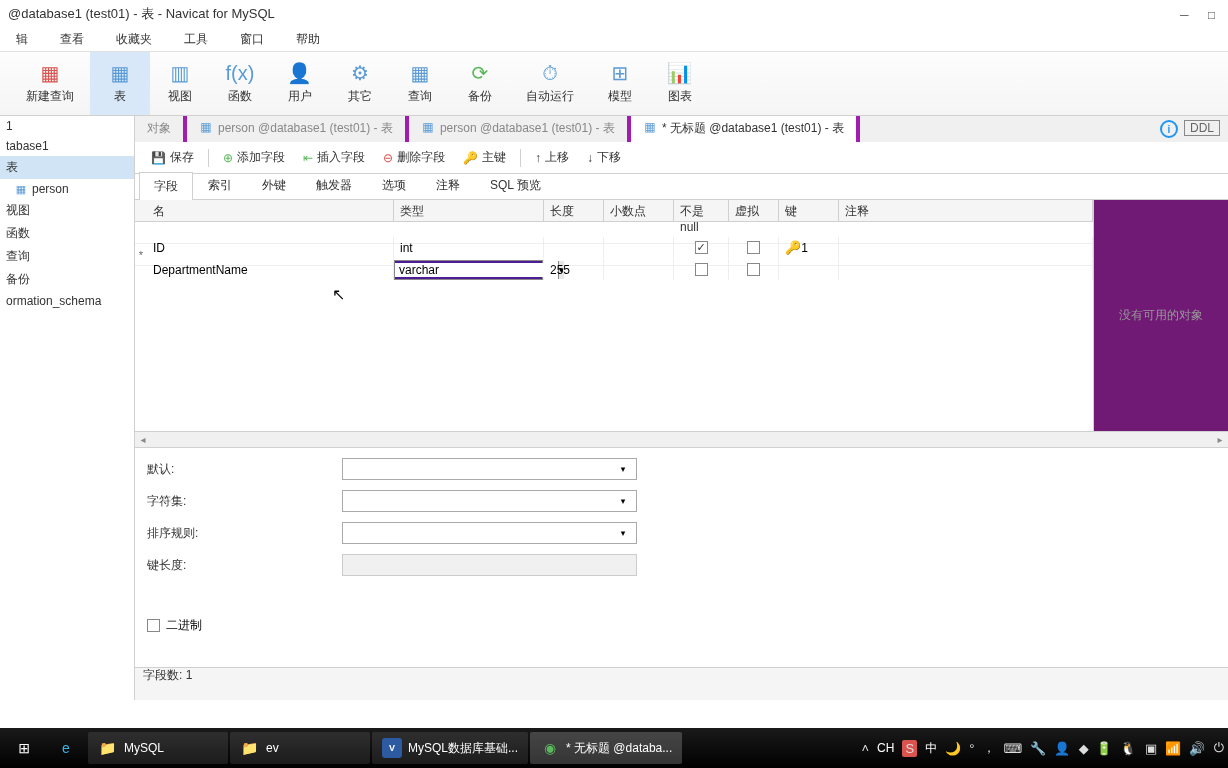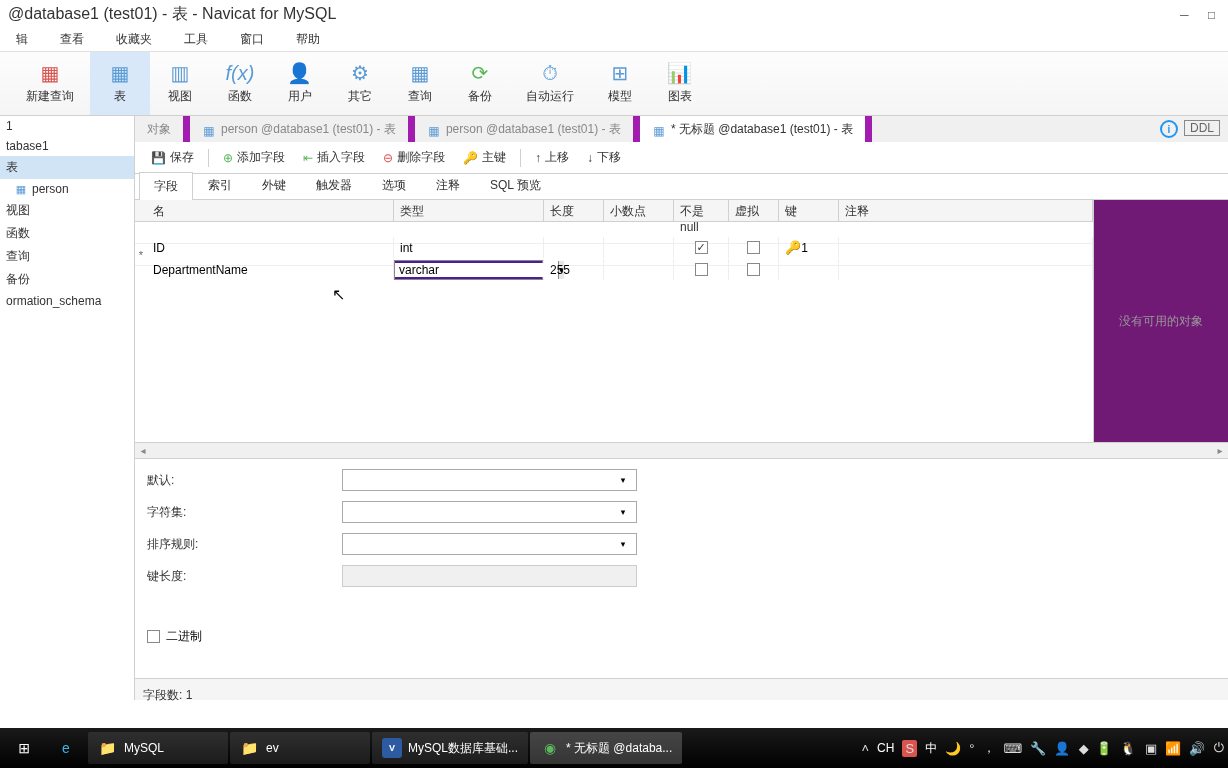--- a/index.html
+++ b/index.html
@@ -1,19 +1,19 @@
 <!DOCTYPE html>
 <html><head>
 <meta charset="utf-8">
 <style>
 * { margin: 0; padding: 0; box-sizing: border-box; font-family: "Microsoft YaHei", "Segoe UI", sans-serif; font-size: 12px; }
 body { background: #fff; overflow: hidden; width: 1228px; height: 768px; position: relative; }
 
 .titlebar { height: 28px; display: flex; align-items: center; padding: 0 8px; background: #fff; justify-content: space-between; }
-.titlebar-text { font-size: 16px; color: #333; }
+.titlebar-text { font-size: 13px; color: #333; }
 .titlebar-buttons { display: flex; gap: 16px; align-items: center; }
 .titlebar-btn { width: 12px; height: 12px; cursor: pointer; color: #555; }
 
 .menubar { height: 24px; display: flex; align-items: center; background: #fff; border-bottom: 1px solid #e0e0e0; }
 .menubar-item { padding: 4px 16px; cursor: pointer; color: #333; }
 
 .toolbar { height: 64px; display: flex; align-items: center; background: linear-gradient(#fdfdfd, #f5f5f5); border-bottom: 1px solid #d0d0d0; padding: 0 10px; }
 .toolbar-btn { display: flex; flex-direction: column; align-items: center; justify-content: center; padding: 4px 16px; cursor: pointer; height: 100%; gap: 4px; }
 .toolbar-btn.active { background: #d8e8f8; }
 .toolbar-icon { width: 28px; height: 22px; display: flex; align-items: center; justify-content: center; font-size: 20px; }
@@ -22,21 +22,21 @@
 .main { display: flex; height: calc(100% - 28px - 24px - 64px - 40px - 28px); }
 
 .sidebar { width: 135px; background: #fff; border-right: 1px solid #d0d0d0; overflow: hidden; }
 .sidebar-item { padding: 3px 6px; cursor: pointer; color: #333; display: flex; align-items: center; gap: 4px; }
 .sidebar-item.selected { background: #d0e4f5; }
 .sidebar-icon { width: 14px; height: 14px; display: inline-flex; align-items: center; justify-content: center; font-size: 11px; }
 
 .content { flex: 1; display: flex; flex-direction: column; background: #f8f8f8; position: relative; }
 
 .tabs { height: 26px; display: flex; align-items: center; background: #f0f0f0; }
-.tab { padding: 4px 12px; cursor: pointer; color: #888; display: flex; align-items: flex-end; gap: 5px; font-size: 12px; border-right: 7px solid #a21caf; height: 100%; }
+.tab { padding: 4px 12px; cursor: pointer; color: #888; display: flex; align-items: flex-start; gap: 5px; font-size: 12px; border-right: 4px solid #a21caf; height: 100%; }
 .tab.active { background: #fff; color: #333; }
 .tab-icon { width: 14px; height: 14px; display: inline-flex; align-items: center; justify-content: center; }
 .tabs-right { margin-left: auto; display: flex; gap: 6px; padding-right: 8px; }
 .info-icon { width: 18px; height: 18px; border: 2px solid #2196F3; border-radius: 50%; display: flex; align-items: center; justify-content: center; color: #2196F3; font-weight: bold; font-size: 10px; cursor: pointer; }
 .ddl-icon { width: 36px; height: 16px; border: 1px solid #888; font-size: 12px; display: flex; align-items: center; justify-content: center; cursor: pointer; color: #666; }
 
 .action-bar { height: 32px; display: flex; align-items: center; background: #fff; border-bottom: 1px solid #d0d0d0; padding: 0 8px; gap: 2px; }
 .action-btn { padding: 4px 8px; cursor: pointer; display: flex; align-items: center; gap: 4px; color: #333; }
 .action-sep { width: 1px; height: 18px; background: #d0d0d0; margin: 0 4px; }
 
@@ -73,21 +73,21 @@
 .hscroll-arrow { width: 16px; text-align: center; color: #888; cursor: pointer; font-size: 10px; }
 
 .properties { background: #fff; border-top: 1px solid #d0d0d0; padding: 10px 12px; height: 220px; }
 .prop-row { display: flex; align-items: center; margin-bottom: 10px; }
 .prop-label { width: 195px; color: #333; }
 .prop-input { width: 295px; height: 22px; border: 1px solid #aaa; padding: 0 4px; background: #fff; display: flex; align-items: center; }
 .prop-input.readonly { background: #f0f0f0; border-color: #ccc; }
 .prop-input .dropdown-arrow { margin-left: auto; border: none; background: transparent; }
 .prop-checkbox-row { display: flex; align-items: center; gap: 6px; margin-top: 41px; }
 
-.statusbar { height: 22px; background: #f5f5f5; border-top: 1px solid #d0d0d0; display: flex; align-items: flex-start; padding: 8px 8px; color: #333; font-size: 11px; }
+.statusbar { height: 22px; background: #f5f5f5; border-top: 1px solid #d0d0d0; display: flex; align-items: flex-end; padding: 16px 8px; color: #333; font-size: 11px; }
 
 .taskbar { position: absolute; bottom: 0; left: 0; right: 0; height: 40px; background: linear-gradient(#1a1a1a, #000); display: flex; align-items: center; padding: 0 4px; gap: 2px; }
 .taskbar-item { height: 32px; padding: 0 10px; display: flex; align-items: center; gap: 6px; color: #fff; cursor: pointer; font-size: 12px; border-radius: 2px; }
 .taskbar-item.folder { background: rgba(255,255,255,0.1); min-width: 140px; }
 .taskbar-item.active { background: rgba(255,255,255,0.2); }
 .taskbar-icon { width: 20px; height: 20px; display: flex; align-items: center; justify-content: center; font-size: 14px; }
 .taskbar-tray { margin-left: auto; display: flex; align-items: center; gap: 8px; color: #fff; font-size: 11px; }
 .tray-icon { cursor: pointer; color: #ddd; font-size: 13px; }
 
 .cursor { position: absolute; left: 332px; top: 285px; font-size: 16px; color: #000; pointer-events: none; z-index: 1000; }
@@ -119,21 +119,21 @@
     </div>
   <div class="toolbar-btn active">
       <div class="toolbar-icon" style="color:#5b9bd5">▦</div>
       <span class="toolbar-label">表</span>
     </div>
   <div class="toolbar-btn">
       <div class="toolbar-icon" style="color:#5b9bd5">▥</div>
       <span class="toolbar-label">视图</span>
     </div>
   <div class="toolbar-btn">
-      <div class="toolbar-icon" style="color:#5b9bd5;font-style:italic">f(x)</div>
+      <div class="toolbar-icon" style="color:#5b9bd5;">f(x)</div>
       <span class="toolbar-label">函数</span>
     </div>
   <div class="toolbar-btn">
       <div class="toolbar-icon" style="color:#e6a817">👤</div>
       <span class="toolbar-label">用户</span>
     </div>
   <div class="toolbar-btn">
       <div class="toolbar-icon" style="color:#5b9bd5">⚙</div>
       <span class="toolbar-label">其它</span>
     </div>

